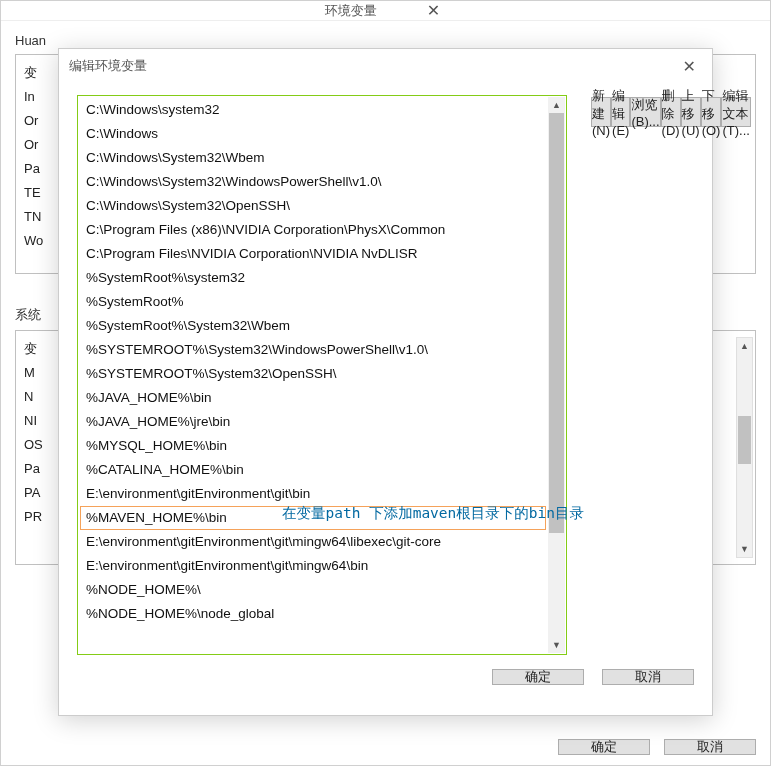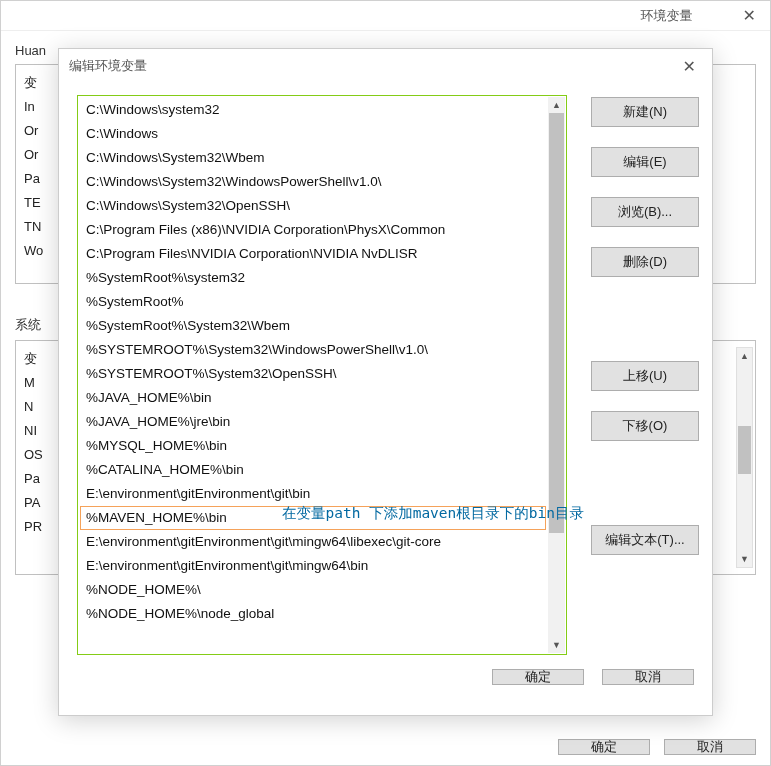--- a/index.html
+++ b/index.html
@@ -12,27 +12,27 @@
   overflow: hidden;
   position: relative;
   color: #222;
 }
 .window {
   position: absolute;
   background: #fff;
   border: 1px solid #ccc;
 }
 .titlebar {
-  height: 30px;
+  height: 20px;
   display: flex;
   align-items: center;
   padding: 0 8px;
   background: #fff;
   border-bottom: 1px solid #eee;
-  justify-content: flex-end;
+  justify-content: center;
   gap: 44px;
 }
 .titlebar .title { color: #555; font-size: 13px; }
 .close-x {
   font-size: 16px; color: #555; padding: 0 6px; cursor: default;
   font-family: Arial, sans-serif; font-weight: 300;
 }
 .outer {
   left: 0; top: 0; width: 771px; height: 766px; border: 1px solid #d0d0d0;
 }
@@ -121,21 +121,21 @@
 }
 .listbox-scrollbar .thumb {
   position: absolute; left: 1px; right: 1px; top: 16px; height: 420px;
   background: #c1c1c1;
 }
 .listbox-scrollbar .arrow {
   position: absolute; left: 0; right: 0; height: 16px;
   text-align: center; line-height: 16px; font-size: 9px; color: #555;
 }
 .side-buttons {
-  display: flex; flex-direction: column; gap: 20px; padding-top: 2px;
+  display: flex; flex-direction: row; padding-top: 2px;
   width: 112px;
 }
 .side-gap-big { height: 44px; }
 .annotation {
   position: absolute; left: 282px; top: 504px;
   color: #0369a1; font-size: 14.5px; white-space: nowrap; z-index: 20;
   font-family: "Microsoft YaHei", monospace;
 }
 .inner-buttons {
   display: flex; justify-content: flex-end; gap: 18px;

